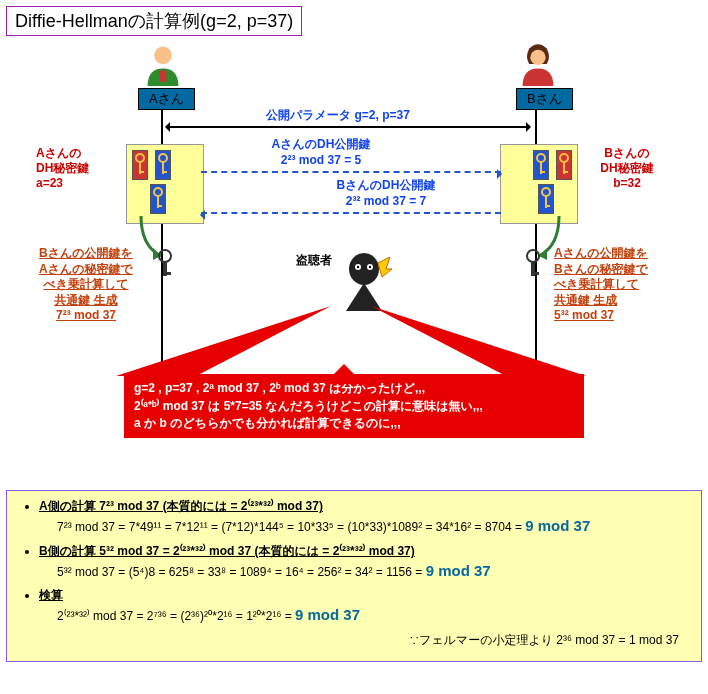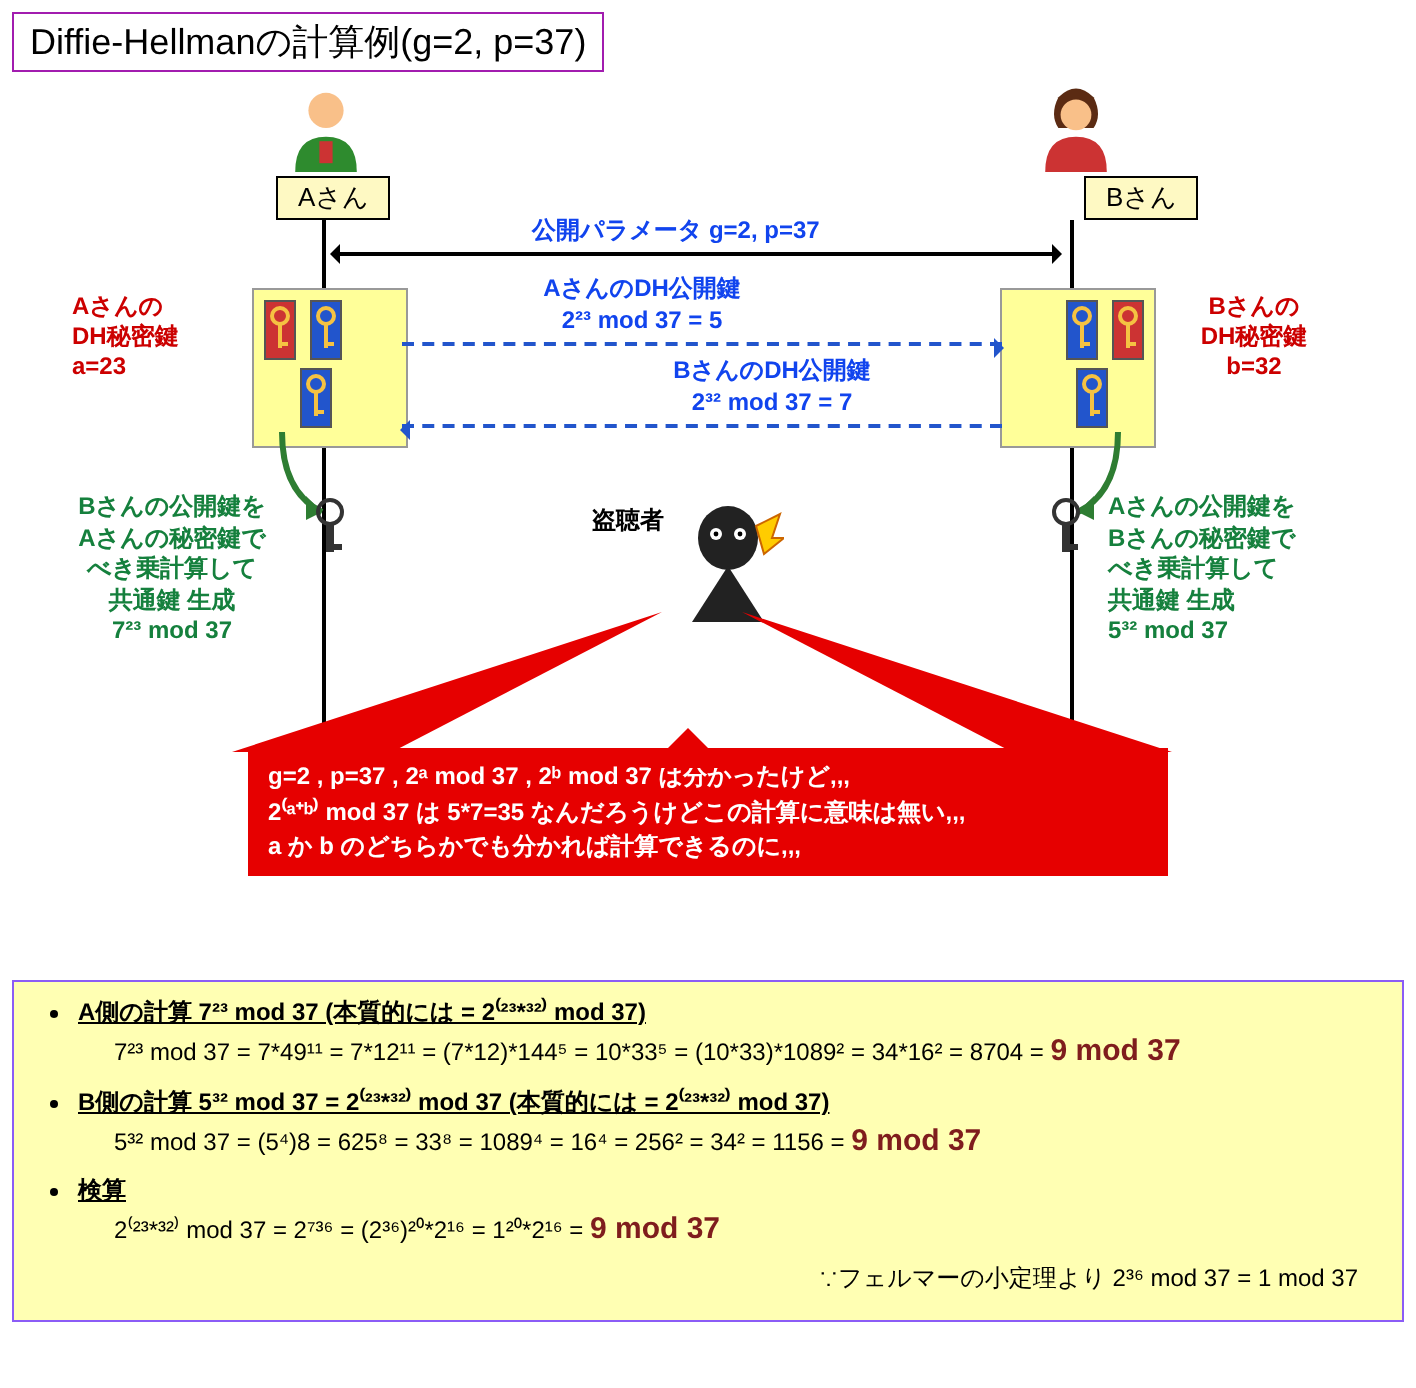--- a/index.html
+++ b/index.html
@@ -1,46 +1,46 @@
 <!DOCTYPE html>
 <html><head>
 <meta charset="utf-8">
 <style>
   body { margin:0; padding:6px; font-family:"Meiryo","MS PGothic",sans-serif; font-size:12px; background:#fff; width:708px; box-sizing:border-box; }
   .title-box { border:1px solid #a21caf; display:inline-block; padding:2px 8px; font-size:18px; }
   .stage { position:relative; width:694px; height:450px; }
   .avatar { position:absolute; width:44px; height:44px; }
   .avatar svg { width:44px; height:44px; }
-  .name-box { position:absolute; border:1px solid #000; padding:1px 10px; font-size:13px; background:#fef9c3; }
+  .name-box { position:absolute; border:1px solid #000; padding:1px 10px; font-size:13px; background:#0369a1; }
   .life { position:absolute; width:2px; background:#000; }
   .keybox { position:absolute; background:#ffff99; border:1px solid #999; }
   .key { width:14px; height:28px; border:1px solid #555; display:inline-block; margin:2px; position:relative; vertical-align:top; }
   .key.red { background:#cc3333; }
   .key.blue { background:#2255cc; }
   .key svg { position:absolute; inset:0; }
   .lbl { position:absolute; font-weight:bold; line-height:1.25; }
   .txt { position:absolute; line-height:1.3; }
   .red { color:#cc0000; }
   .blue { color:#1144ee; }
-  .green { color:#15803d; }
+  .green { color:#c2410c;text-decoration:underline; }
   .arrow-h { position:absolute; height:2px; background:#000; }
   .arrow-h::before,.arrow-h::after{content:"";position:absolute;top:-4px;border:5px solid transparent;}
   .arrow-h.left::before{left:-6px;border-right-color:#000;}
   .arrow-h.right::after{right:-6px;border-left-color:#000;}
   .dash { border-top:2px dashed #2255cc; background:none !important; height:0 !important; }
   .dash.right::after{border-left-color:#2255cc;}
   .dash.left::before{border-right-color:#2255cc;}
   .eaves { position:absolute; }
   .bubble { position:absolute; background:#e60000; color:#fff; padding:6px 10px; font-size:12px; font-weight:bold; width:440px; }
   .bubble::before{content:"";position:absolute;top:-30px;left:200px;border:20px solid transparent;border-bottom-color:#e60000;}
   .calcbox { border:1px solid #8b5cf6; background:#ffffb3; padding:6px 12px 10px; margin-top:4px; font-size:12px; }
   .calcbox li { margin-bottom:2px; }
   .calcbox .eq { margin:2px 0 8px 18px; font-size:12px; }
   .calcbox .hd { font-weight:bold; text-decoration:underline; }
-  .ans { color:#7f1d1d; font-weight:bold; font-size:15px; }
+  .ans { color:#0369a1; font-weight:bold; font-size:15px; }
   .curve { position:absolute; }
 </style>
 </head>
 <body>
 
 
 
 <div class="title-box">Diffie-Hellmanの計算例(g=2, p=37)</div>
 
 <div class="stage">
@@ -54,21 +54,21 @@
   </div>
   <div class="avatar" style="left:510px; top:6px;">
     <svg viewBox="0 0 40 40">
         <path d="M12 6 Q20 -2 28 6 Q32 14 28 20 L12 20 Q8 14 12 6 Z" fill="#5b2b13"></path>
         <circle cx="20" cy="14" r="7" fill="#f9c089"></circle>
         <path d="M6 40 Q6 24 20 24 Q34 24 34 40 Z" fill="#cc3333"></path>
       </svg>
   </div>
 
   <div class="name-box" style="left:132px; top:52px;">Aさん</div>
-  <div class="name-box" style="left:536px; top:52px;text-align:center;">Bさん</div>
+  <div class="name-box" style="left:510px; top:52px;text-align:center;">Bさん</div>
 
   <div class="life" style="left:155px; top:74px; height:260px;"></div>
   <div class="life" style="left:529px; top:74px; height:260px;"></div>
 
   <div class="arrow-h left right" style="left:160px; top:90px; width:364px;"></div>
   <div class="txt blue" style="left:260px; top:72px; font-weight:bold;">公開パラメータ g=2, p=37</div>
 
   <div class="lbl red" style="left:30px; top:110px; width:90px;">
     <span>Aさんの</span><br><span>DH秘密鍵</span><br><span>a=23</span>
   </div>

